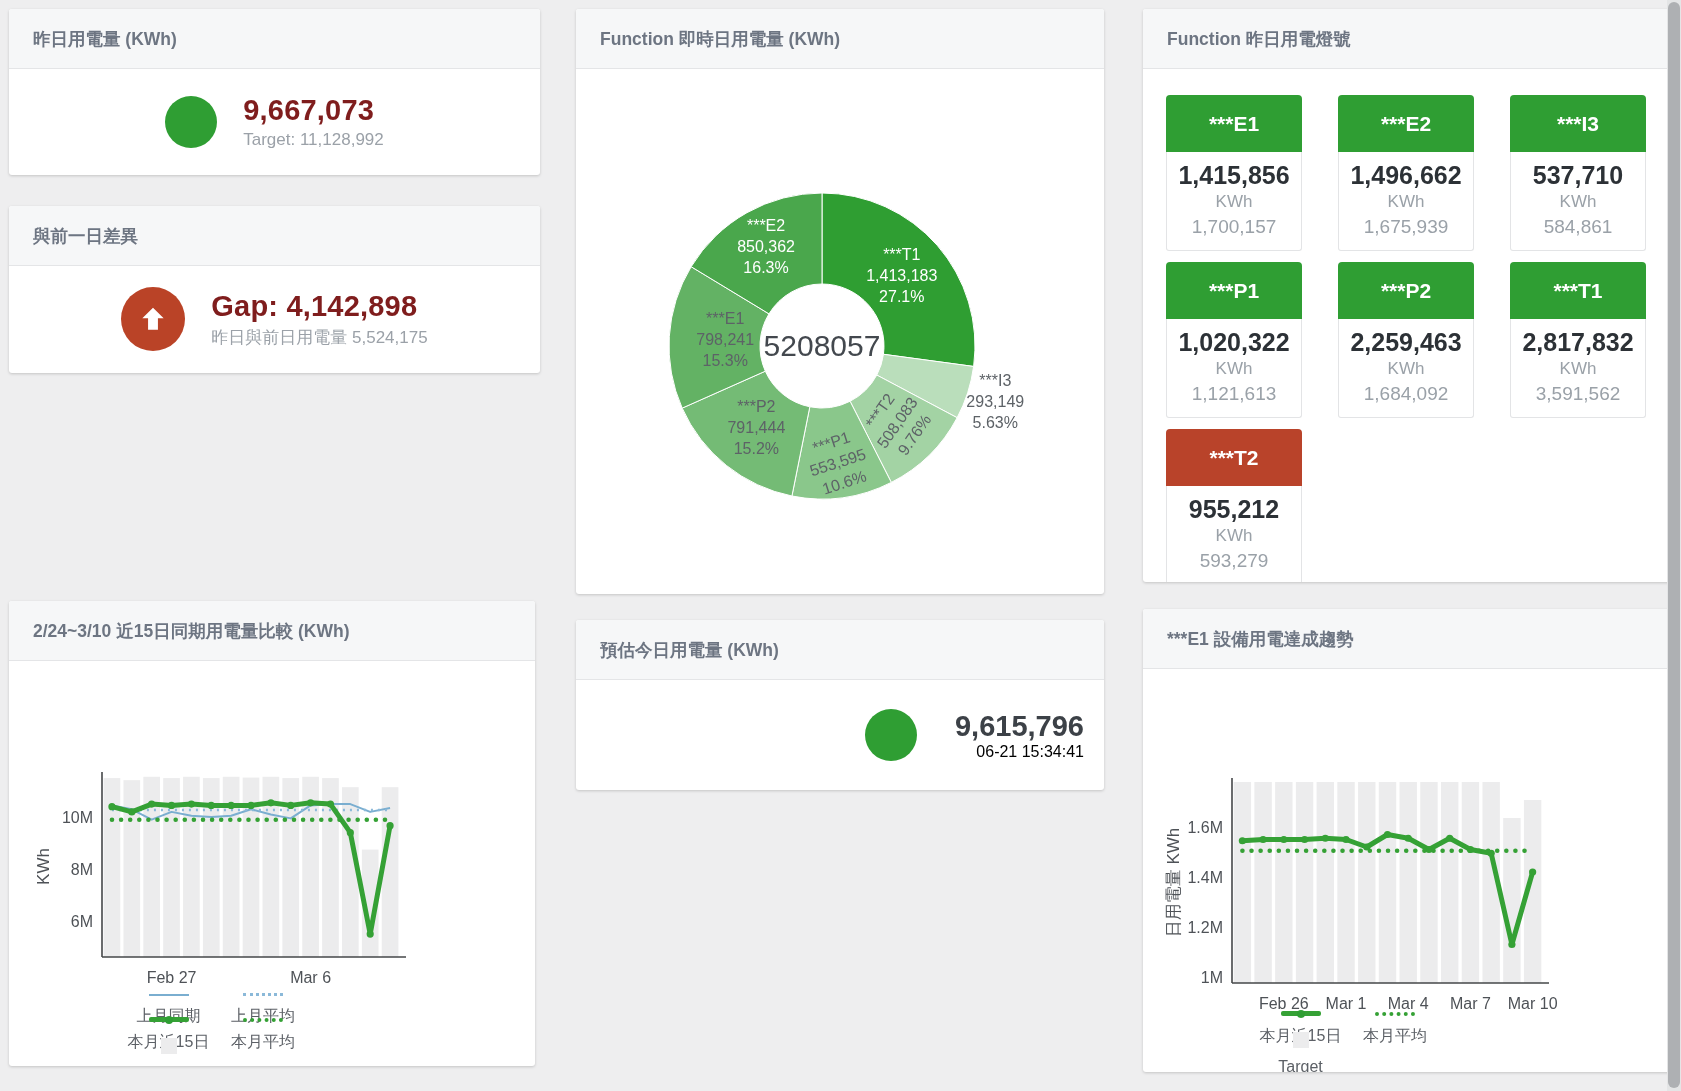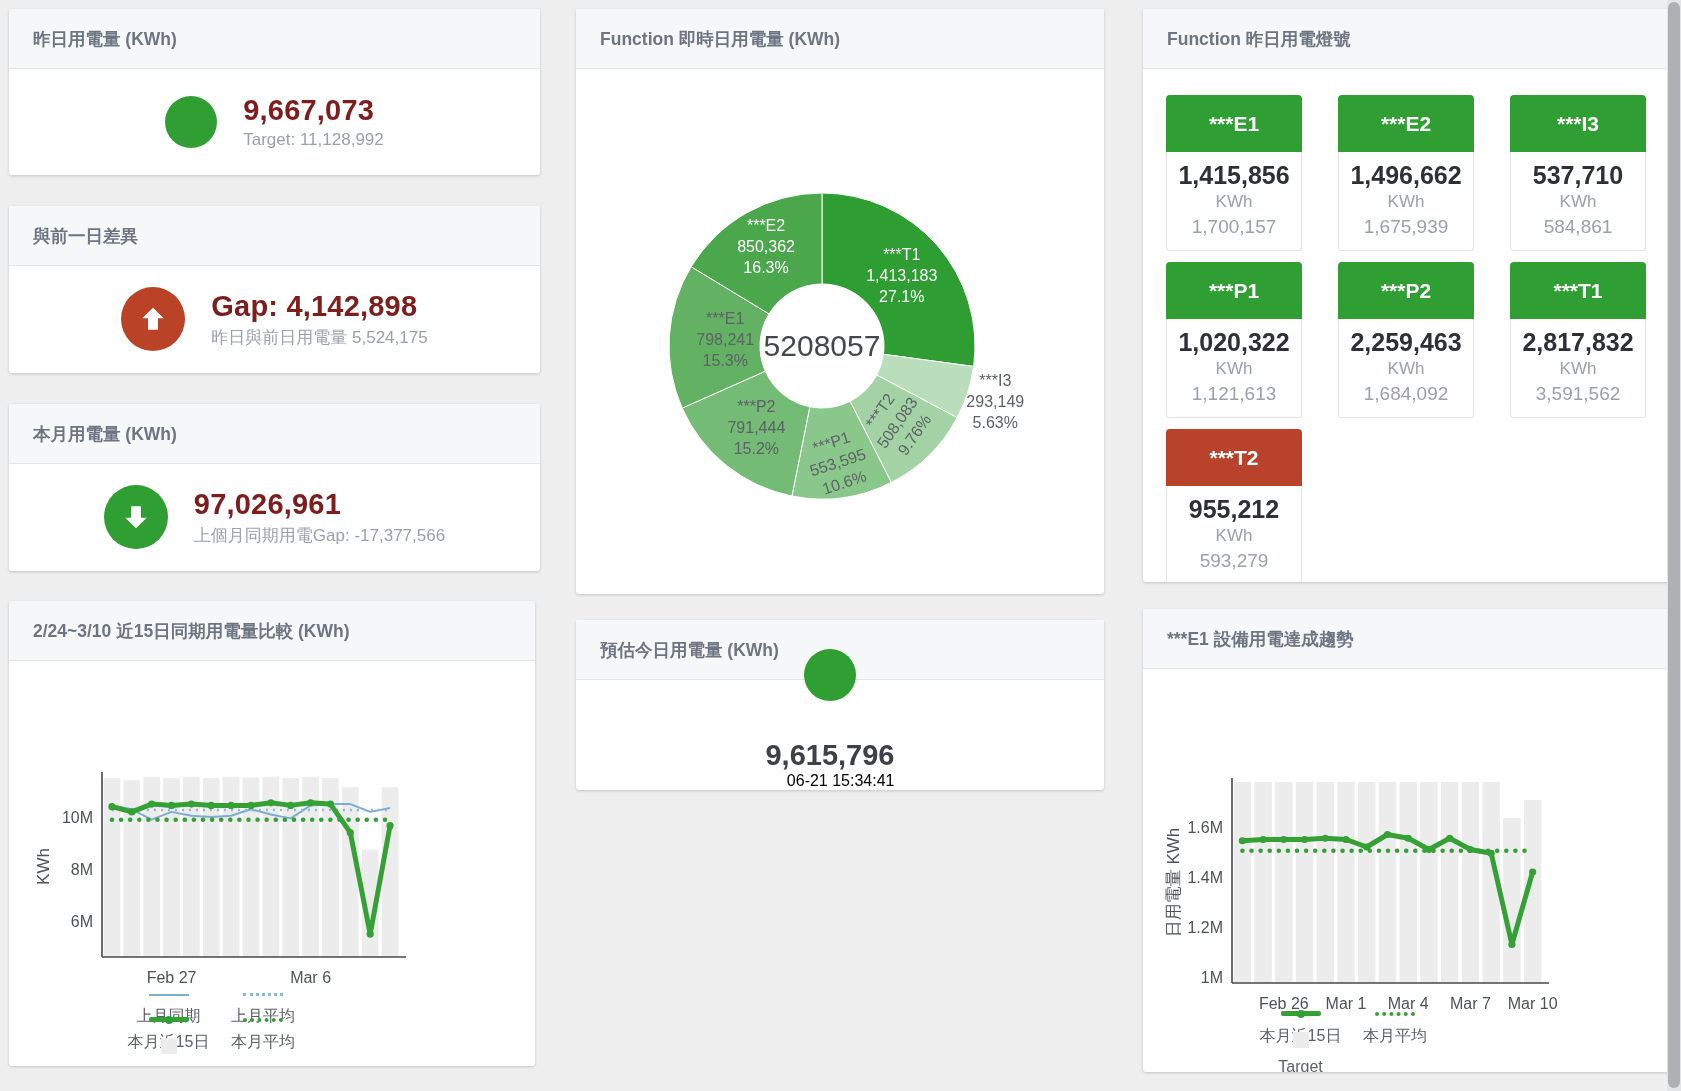--- a/index.html
+++ b/index.html
@@ -15,21 +15,21 @@
   .stat-body { display:flex; align-items:center; justify-content:center; gap:26px; }
   .dot { border-radius:50%; flex:0 0 auto; display:flex; align-items:center; justify-content:center; }
   .dot.small { width:52px; height:52px; }
   .dot.big { width:64px; height:64px; }
   .dot.green { background:#2f9e33; }
   .dot.red { background:#ba4327; }
   .stat-text .num { font-size:29px; font-weight:bold; color:#7f1d1d; letter-spacing:.2px; }
   .stat-text .sub { font-size:17px; color:#9ba1a8; margin-top:3px; }
 
   .est-body { display:flex; align-items:center; justify-content:flex-end; gap:38px;
-              padding-right:20px; height:110px;flex-direction:column; }
+              padding-right:20px; height:110px; }
   .est-text { text-align:right; }
 
   
   .tiles-grid { display:grid; grid-template-columns:136px 136px 136px; column-gap:36px;
                 row-gap:11px; padding:26px 0 0 23px; }
   .tile { width:136px; }
   .tile-head { height:57px; line-height:57px; text-align:center; color:#fff;
                font-size:21px; font-weight:bold; border-radius:4px 4px 0 0; }
   .tile-head.green { background:#2f9e33; }
   .tile-head.red { background:#b9432a; }
@@ -92,36 +92,20 @@
             <path d="M12 3.5 L20 11.5 H15.7 V20 H8.3 V11.5 H4 Z" fill="#fff"></path>
           </svg>
       </span>
       <div class="stat-text">
         <div class="num">Gap: 4,142,898</div>
         <div class="sub">昨日與前日用電量 5,524,175</div>
       </div>
     </div>
   </section>
 
-  <section class="card" style="left:9px; top:404px; width:531px; height:167px;">
-    <div class="card-header">
-      <h2>本月用電量 (KWh)</h2>
-    </div>
-    <div class="stat-body" style="height:106px;">
-      <span class="dot green big">
-        <svg width="32" height="32" viewBox="0 0 24 24">
-            <path d="M12 20.5 L4 12.5 H8.3 V4 H15.7 V12.5 H20 Z" fill="#fff"></path>
-          </svg>
-      </span>
-      <div class="stat-text">
-        <div class="num">97,026,961</div>
-        <div class="sub">上個月同期用電Gap: -17,377,566</div>
-      </div>
-    </div>
-  </section>
 
   <section class="card" style="left:9px; top:601px; width:526px; height:465px;">
     <div class="card-header">
       <h2>2/24~3/10 近15日同期用電量比較 (KWh)</h2>
     </div>
     <svg id="compare-svg" width="531" height="334">
         <rect x="94.58933333333334" y="117.08045977011494" width="16.688" height="178.91954022988506" fill="#ececed"></rect>
         <rect x="114.456" y="119.16091954022988" width="16.688" height="176.83908045977012" fill="#ececed"></rect>
         <rect x="134.3226666666667" y="115.78017241379308" width="16.688" height="180.21982758620692" fill="#ececed"></rect>
         <rect x="154.18933333333334" y="117.08045977011494" width="16.688" height="178.91954022988506" fill="#ececed"></rect>

